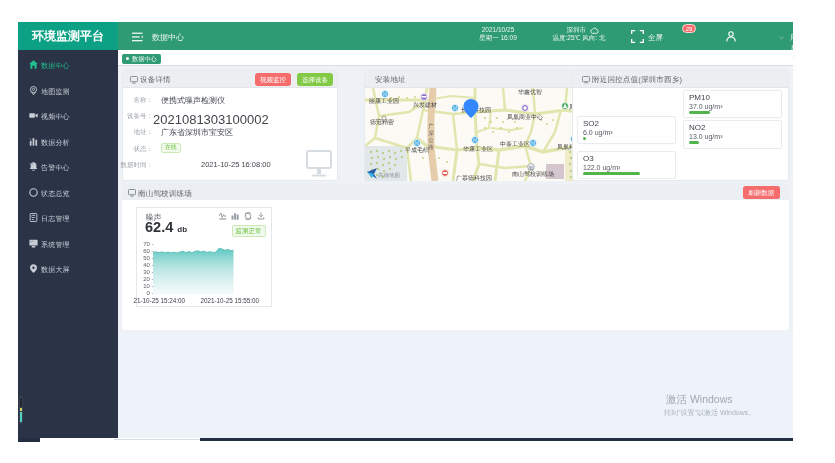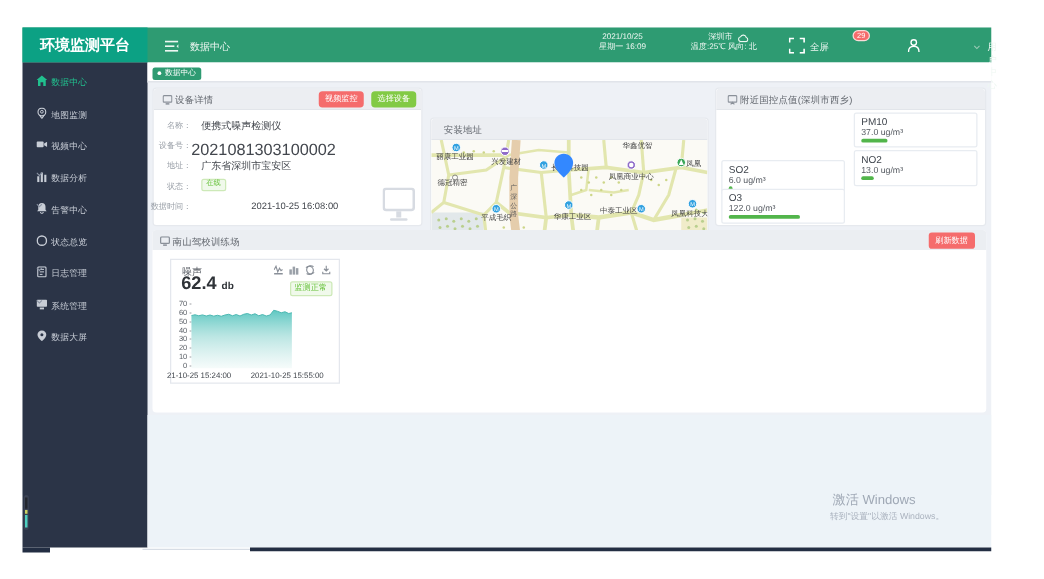--- a/index.html
+++ b/index.html
@@ -173,21 +173,21 @@
       <div class="chip" style="left:38px;top:72.5px;line-height:7.5px;font-size:5.8px;">在线</div>
     <div class="lbl" style="top:90px;left:-14px;">数据时间：</div>
       <div class="val" style="left:38px;top:89.5px;font-size:7.5px;padding-left:40px;">2021-10-25 16:08:00</div>
     <svg class="abs" style="left:183px;top:79px" width="26" height="28" viewBox="0 0 26 28">
       <rect x="1" y="1" width="24" height="17" rx="2" fill="none" stroke="#d7dbe2" stroke-width="2"></rect>
       <rect x="11" y="19" width="4" height="5" fill="#d7dbe2"></rect>
       <rect x="6" y="24.5" width="14" height="2" rx="1" fill="#d7dbe2"></rect>
     </svg>
   </div>
 
-  <div class="card" id="cardB" style="left:326px;top:47.5px;width:223px;height:111.5px;margin-top:24px;">
+  <div class="card" id="cardB" style="left:346px;top:47.5px;width:223px;height:111.5px;">
     <div class="chead">
         <div class="ctitle" style="left:10px;">安装地址</div>
       </div>
     <div class="abs" style="left:0px;top:17px;width:221px;height:93px;overflow:hidden;" id="mapbox">
       <svg width="221" height="93" viewBox="0 0 221 93">
         <rect width="221" height="93" fill="#fbfaf5"></rect>
 
         <rect x="0" y="58" width="42" height="35" fill="#e2e8ea"></rect>
         <rect x="181" y="76" width="18" height="15" fill="#d5c5cc"></rect>
         <rect x="200" y="62" width="21" height="31" fill="#f0ecc9"></rect>
@@ -356,21 +356,21 @@
           <rect x="0.5" y="0.5" width="7" height="5.2" rx="0.8" fill="none" stroke="#8a9099" stroke-width="1"></rect>
           <path d="M2.5 7.5 L4 5.9 L5.5 7.5" fill="none" stroke="#8a9099" stroke-width="1"></path>
         </svg>
       <div class="ctitle" style="left:19px;text-align:center;">附近国控点值(深圳市西乡)</div>
     </div>
     <div class="aircard" style="left:110px;top:19px;">
         <div class="t">PM10</div>
         <div class="v">37.0 ug/m³</div>
         <div class="bar" style="width:21px;"></div>
       </div>
-    <div class="aircard" style="left:4px;top:57px;">
+    <div class="aircard" style="left:4px;top:45px;">
         <div class="t">SO2</div>
         <div class="v">6.0 ug/m³</div>
         <div class="bar" style="width:3px;"></div>
       </div>
     <div class="aircard" style="left:110px;top:49.5px;">
         <div class="t">NO2</div>
         <div class="v">13.0 ug/m³</div>
         <div class="bar" style="width:10px;"></div>
       </div>
     <div class="aircard" style="left:4px;top:80px;">

